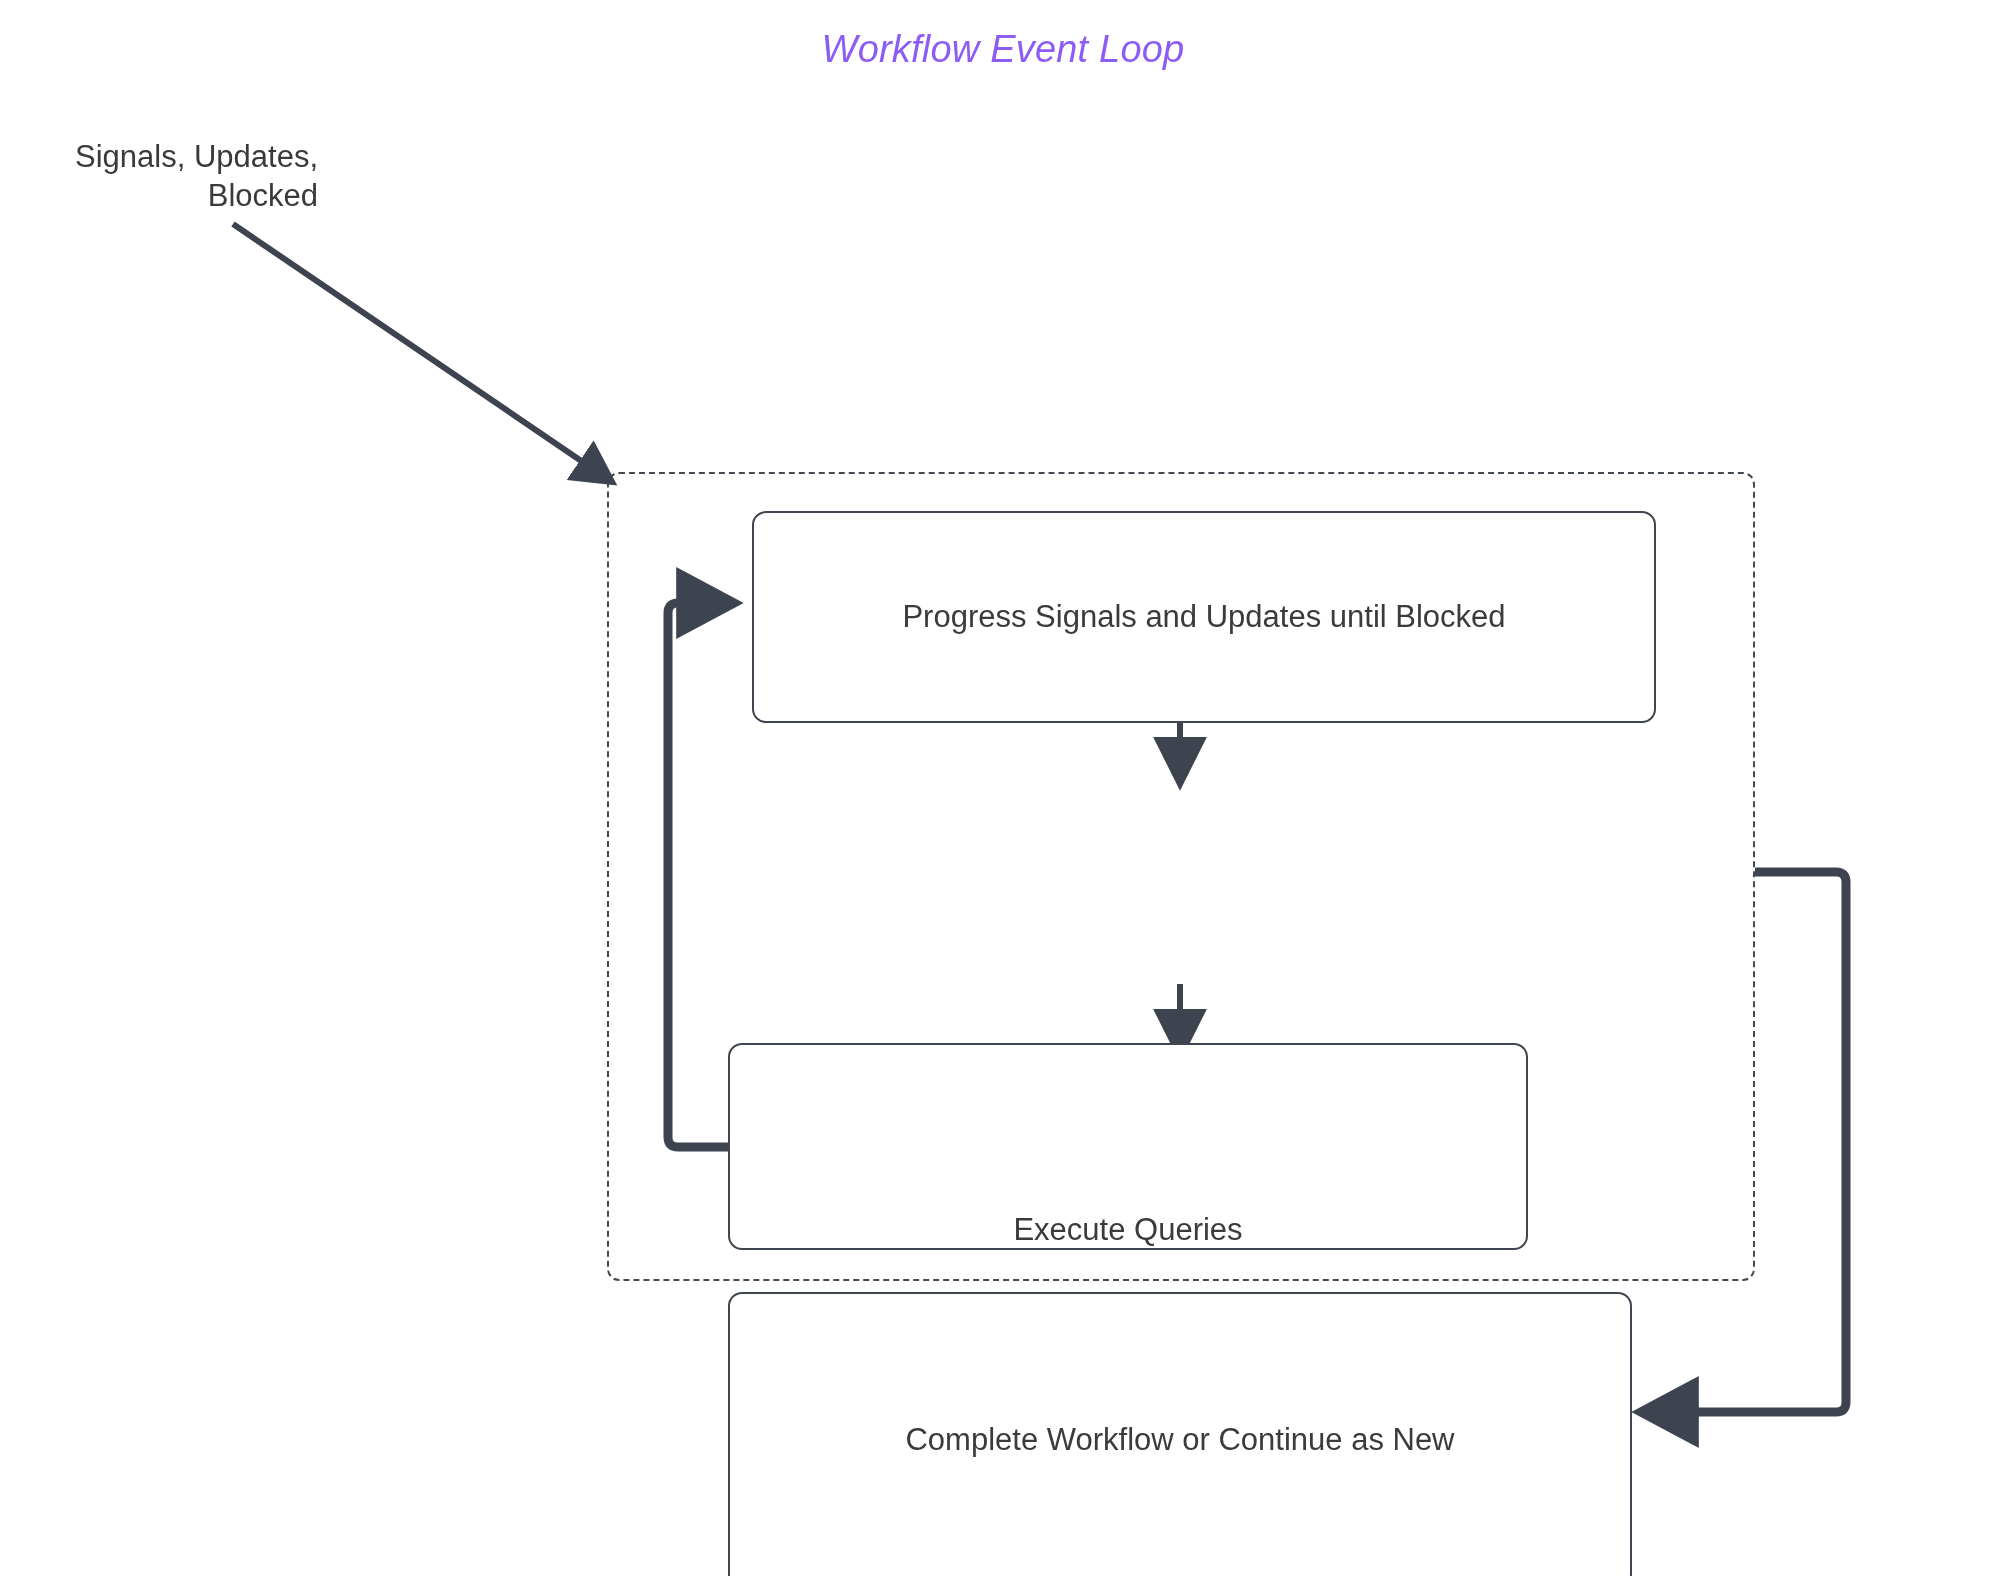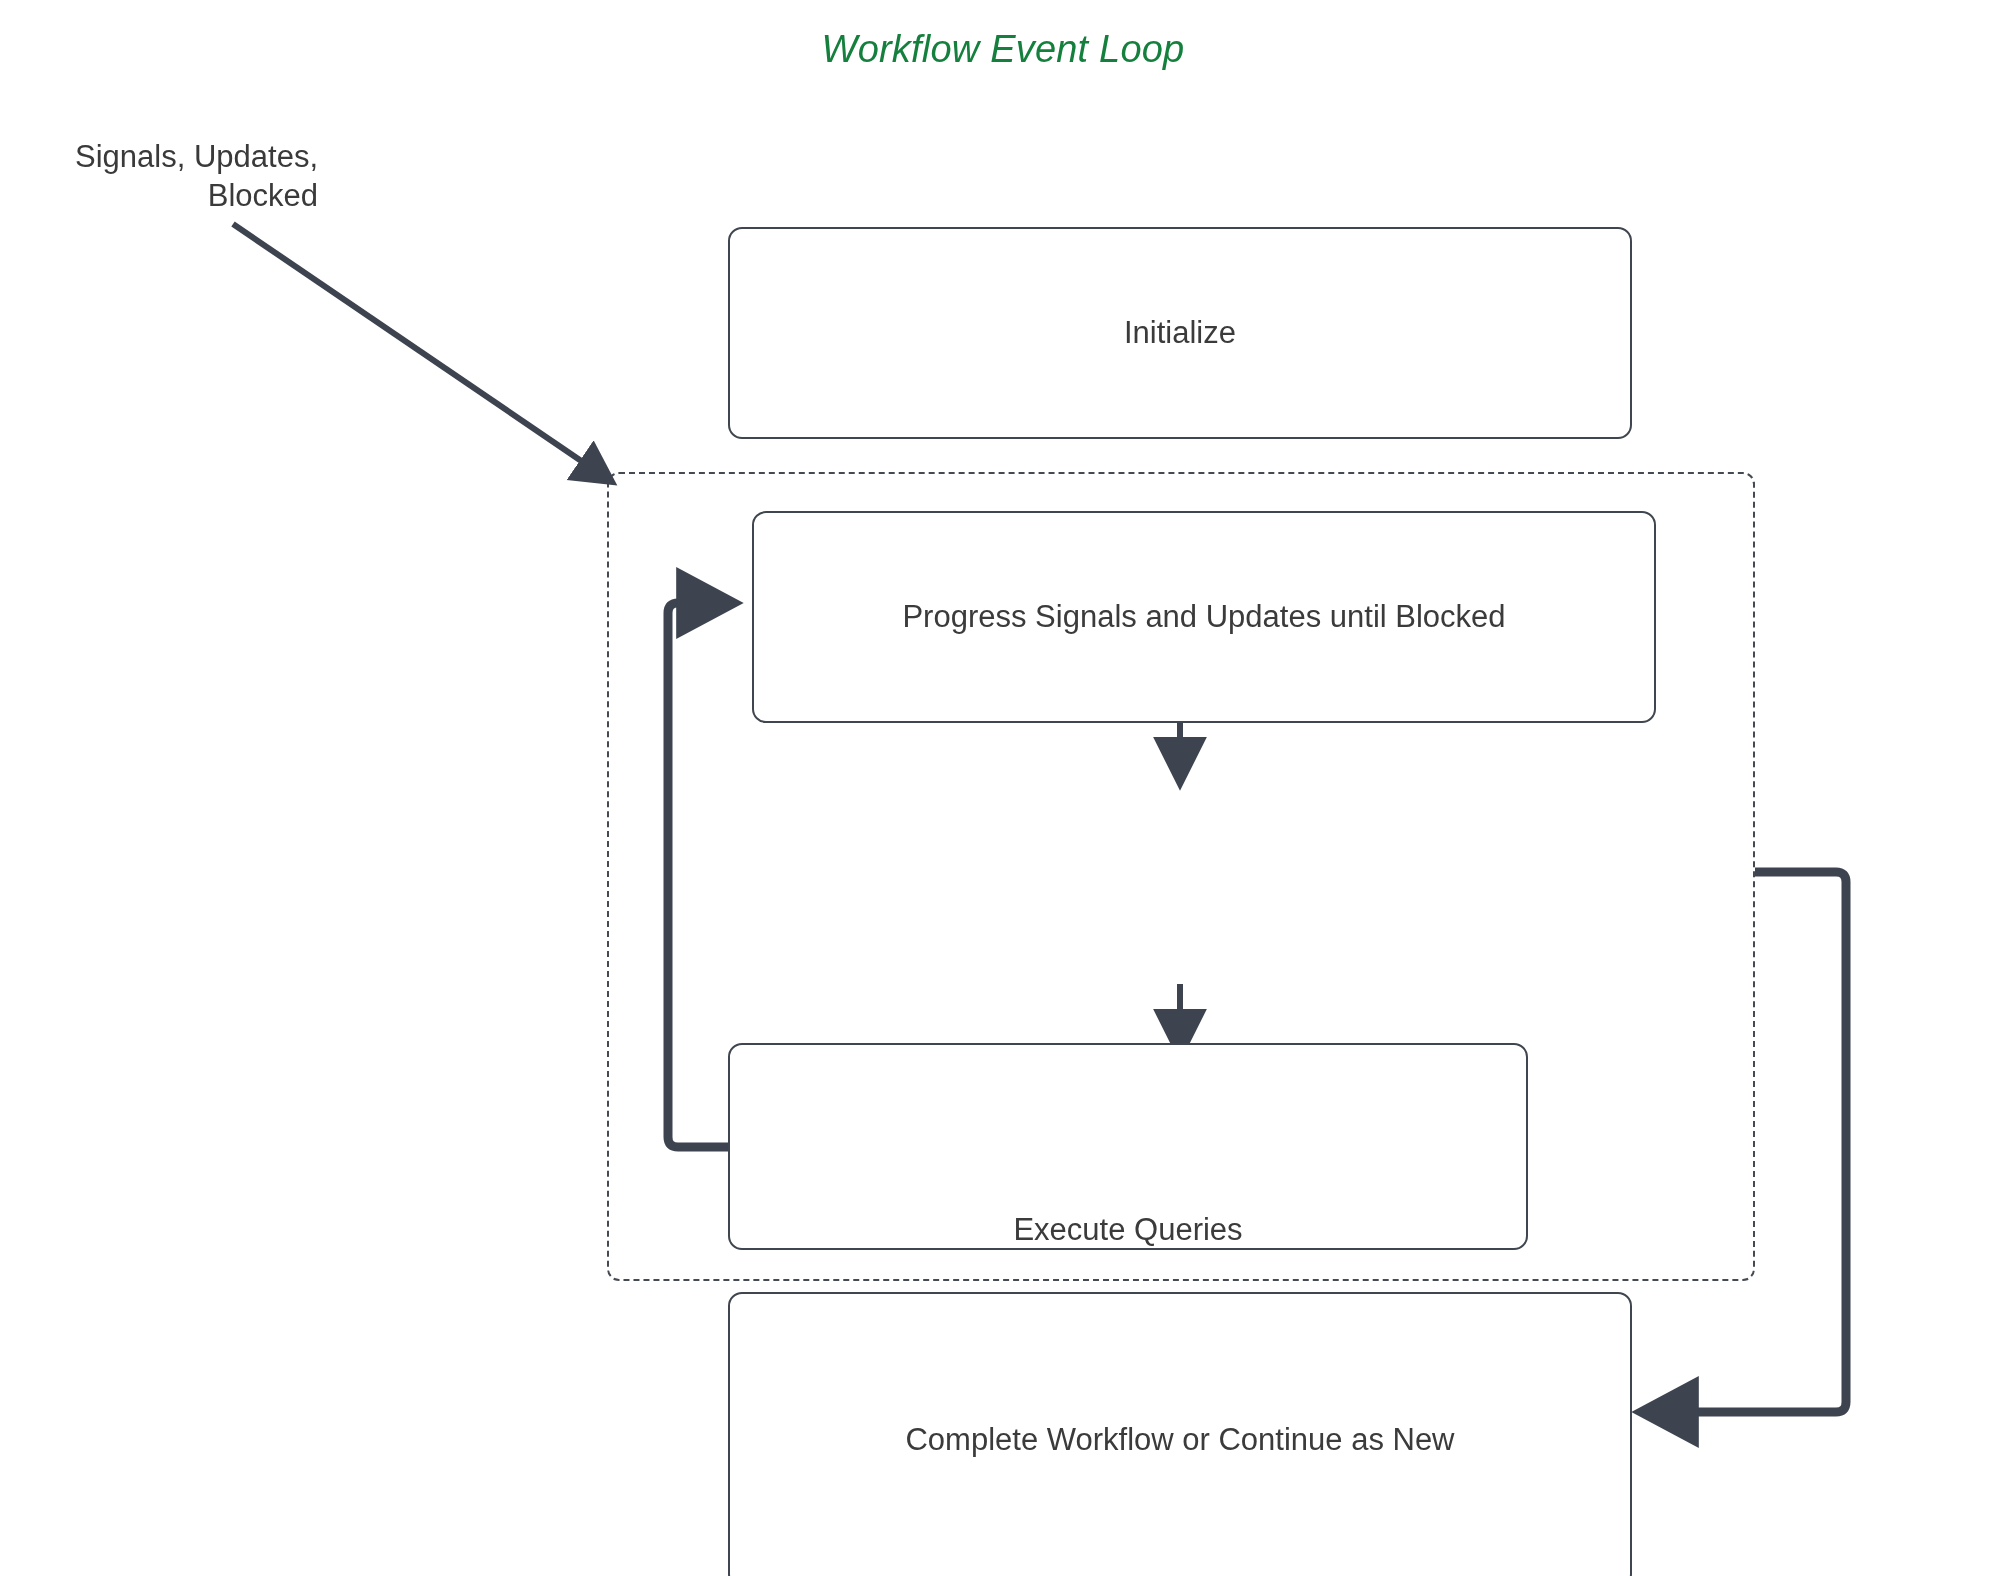--- a/index.html
+++ b/index.html
@@ -21,21 +21,21 @@
   }
   
   .diagram-title {
     position: absolute;
     left: 0;
     top: 28px;
     width: 2006px;
     text-align: center;
     font-size: 38px;
     font-style: italic;
-    color: #15803d;
+    color: #8b5cf6;
     letter-spacing: 0.2px;
     white-space: nowrap;
   }
   
   .edge-label {
     position: absolute;
     left: 28px;
     top: 138px;
     width: 290px;
     text-align: right;
@@ -120,23 +120,20 @@
 
     <line x1="1180" y1="712" x2="1180" y2="762" stroke="#3d4450" stroke-width="6" marker-end="url(#big-head-down)"></line>
 
     <line x1="1180" y1="984" x2="1180" y2="1034" stroke="#3d4450" stroke-width="6" marker-end="url(#big-head-down)"></line>
 
     <path d="M 728 1147 L 678 1147 Q 668 1147 668 1137 L 668 613 Q 668 603 678 603 L 705 603" fill="none" stroke="#3d4450" stroke-width="9" stroke-linecap="butt" stroke-linejoin="round" marker-end="url(#thin-head)"></path>
 
     <path d="M 1755 872 L 1836 872 Q 1846 872 1846 882 L 1846 1402 Q 1846 1412 1836 1412 L 1670 1412" fill="none" stroke="#3d4450" stroke-width="9" stroke-linecap="butt" stroke-linejoin="round" marker-end="url(#thin-head)"></path>
   </svg>
 
-  <div class="node" id="node-initialize">
-    <span class="node-label">Initialize</span>
-  </div>
 
   <div class="node" id="node-progress-signals">
     <span class="node-label">Progress Signals and Updates until Blocked</span>
   </div>
 
 
   <div class="node" id="node-execute-queries">
     <span class="node-label">Execute Queries</span>
   </div>
 

